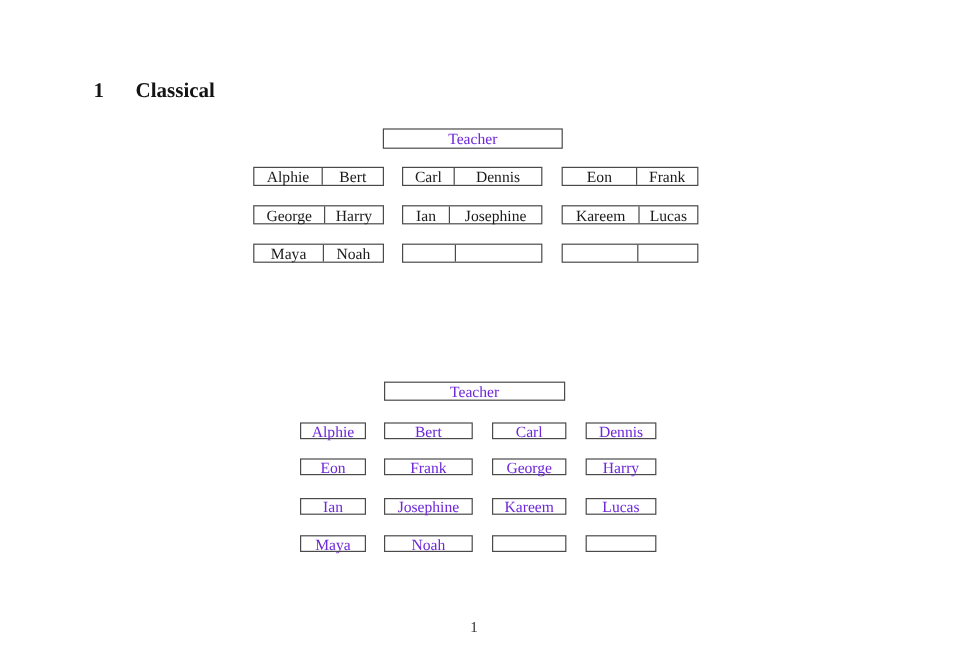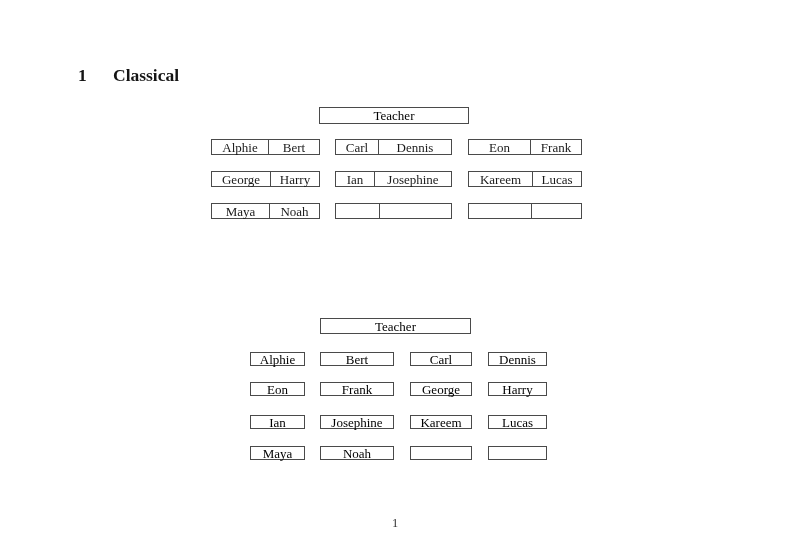--- a/index.html
+++ b/index.html
@@ -34,21 +34,21 @@
   .fbox {
     position: absolute;
     box-sizing: border-box;
     border: 1px solid #4a4a4a;
     background: #ffffff;
     display: flex;
     align-items: center;
     justify-content: center;
     font-size: 13px;
     line-height: 1;
-    color: #000000;
+    color: #6d28d9;
   }
   
   .desk {
     position: absolute;
     box-sizing: border-box;
     border: 1px solid #4a4a4a;
     background: #ffffff;
     height: 16px;
     display: flex;
   }

